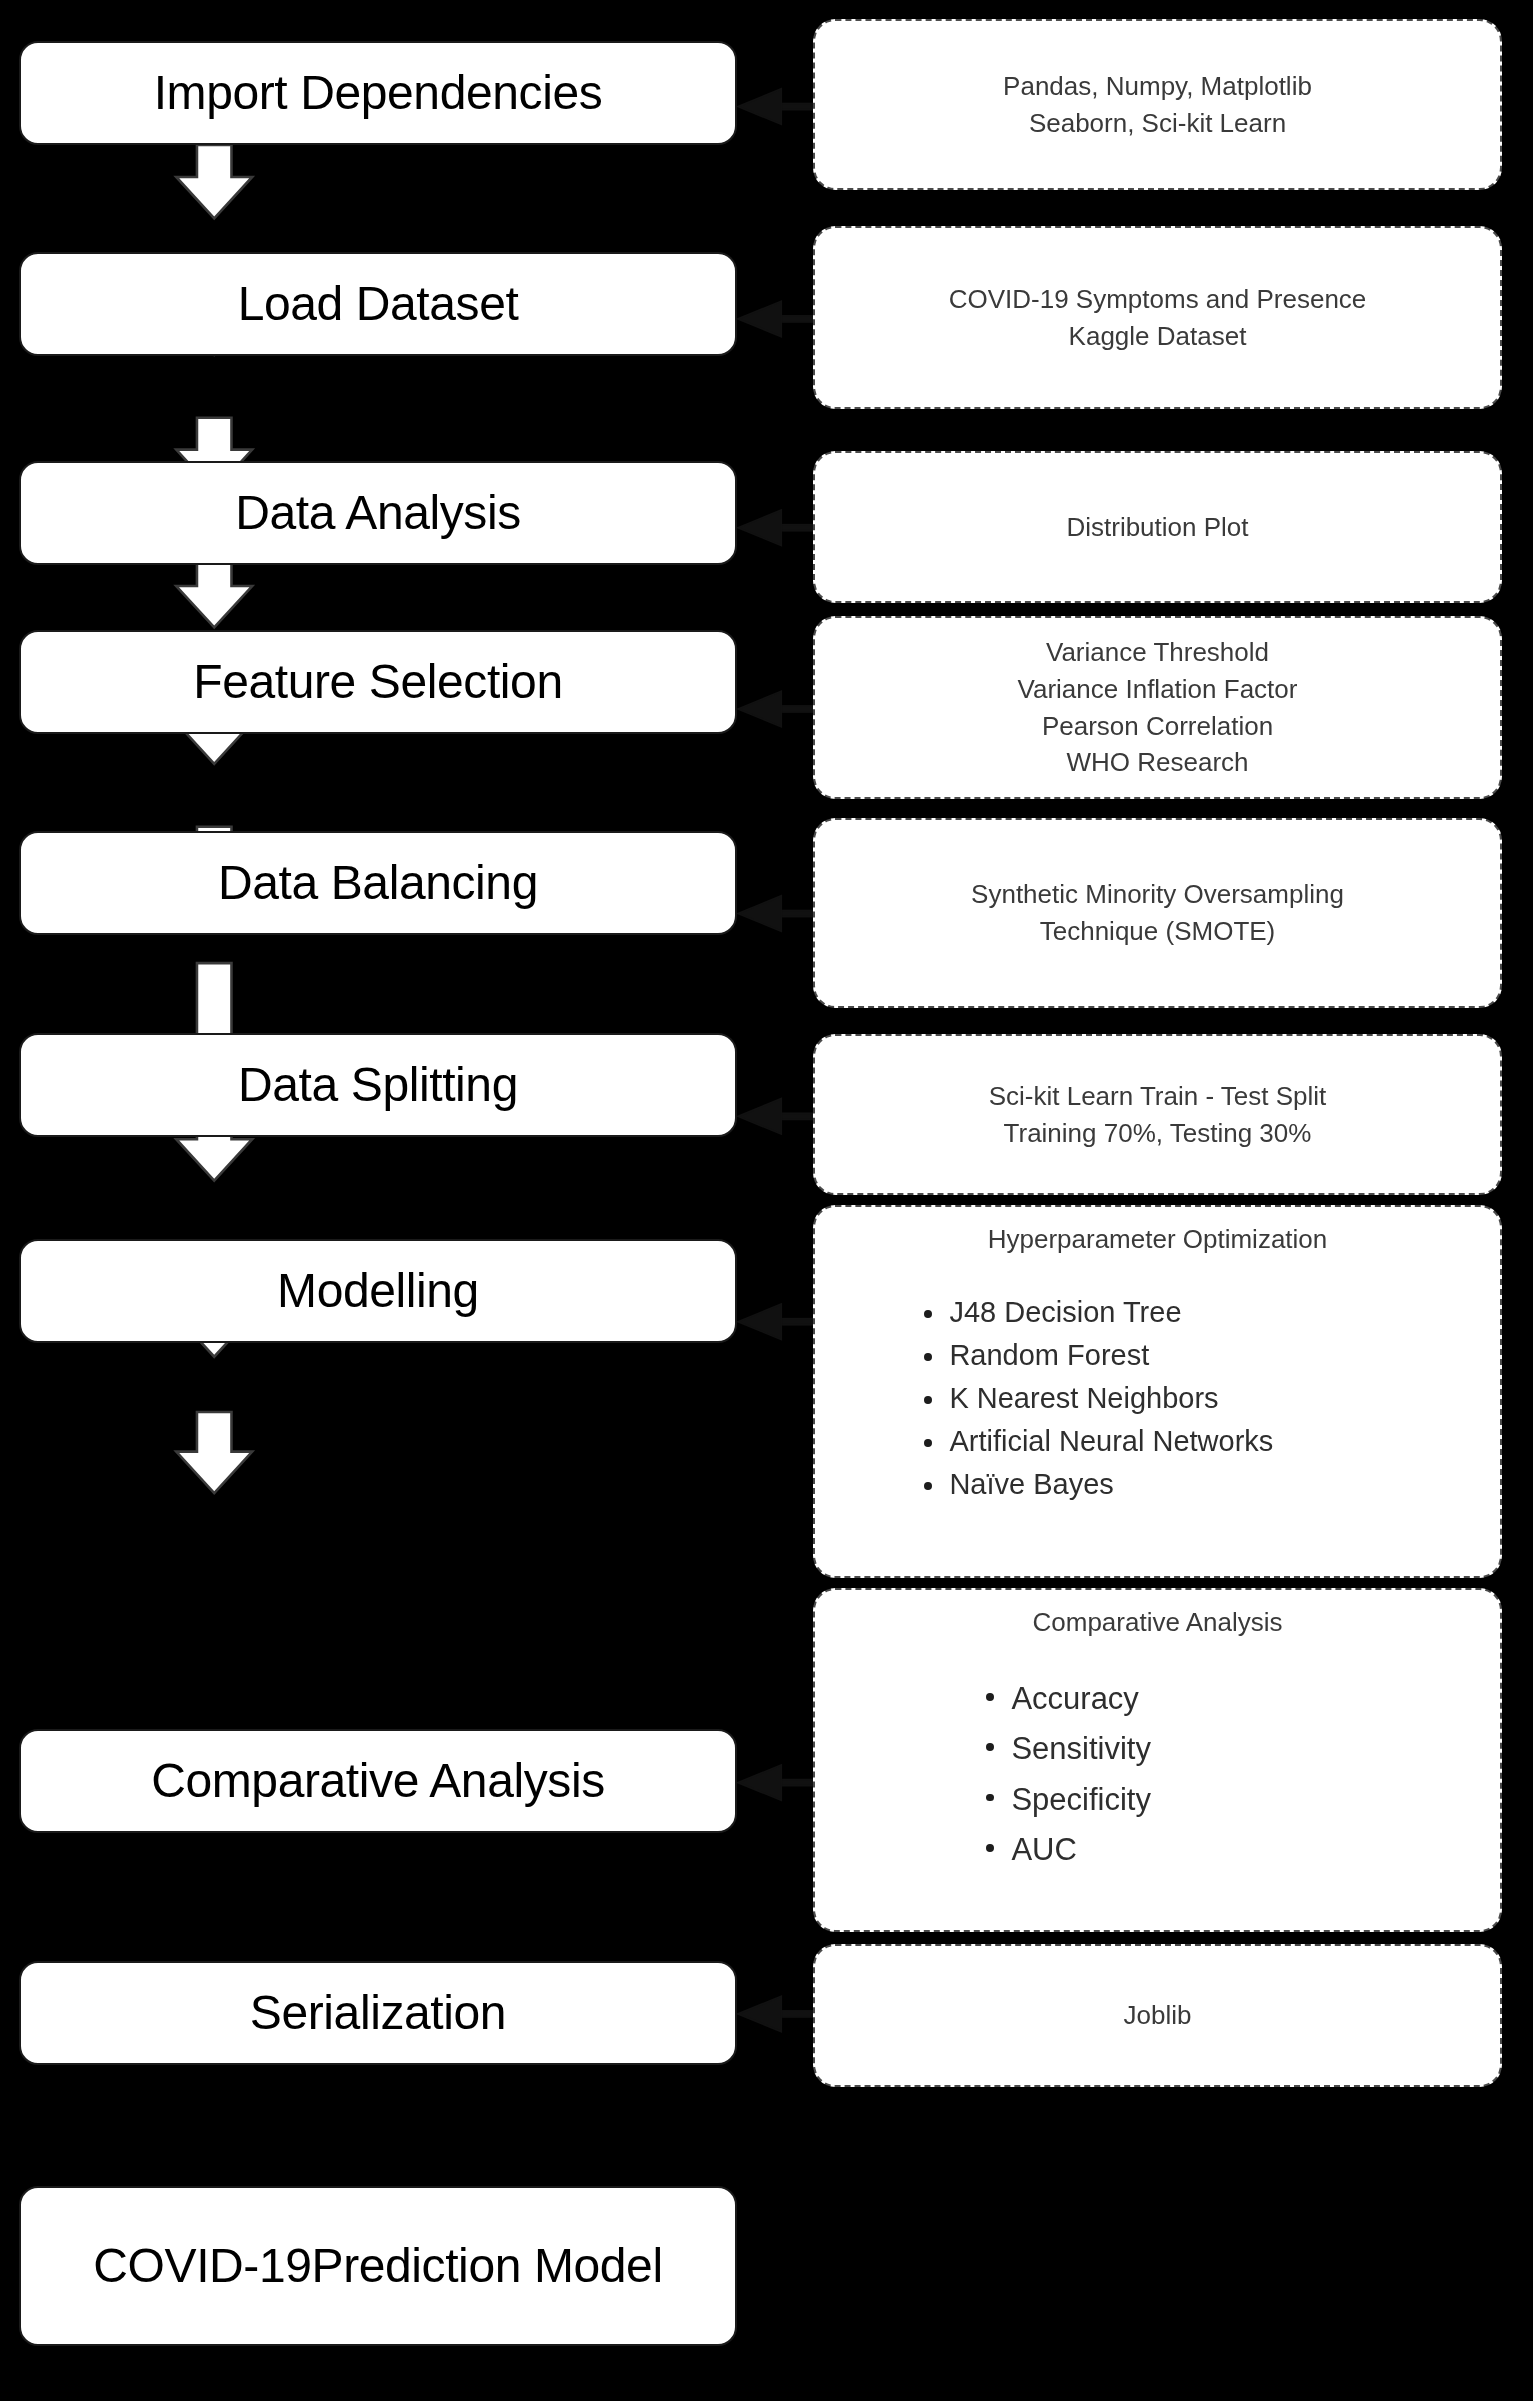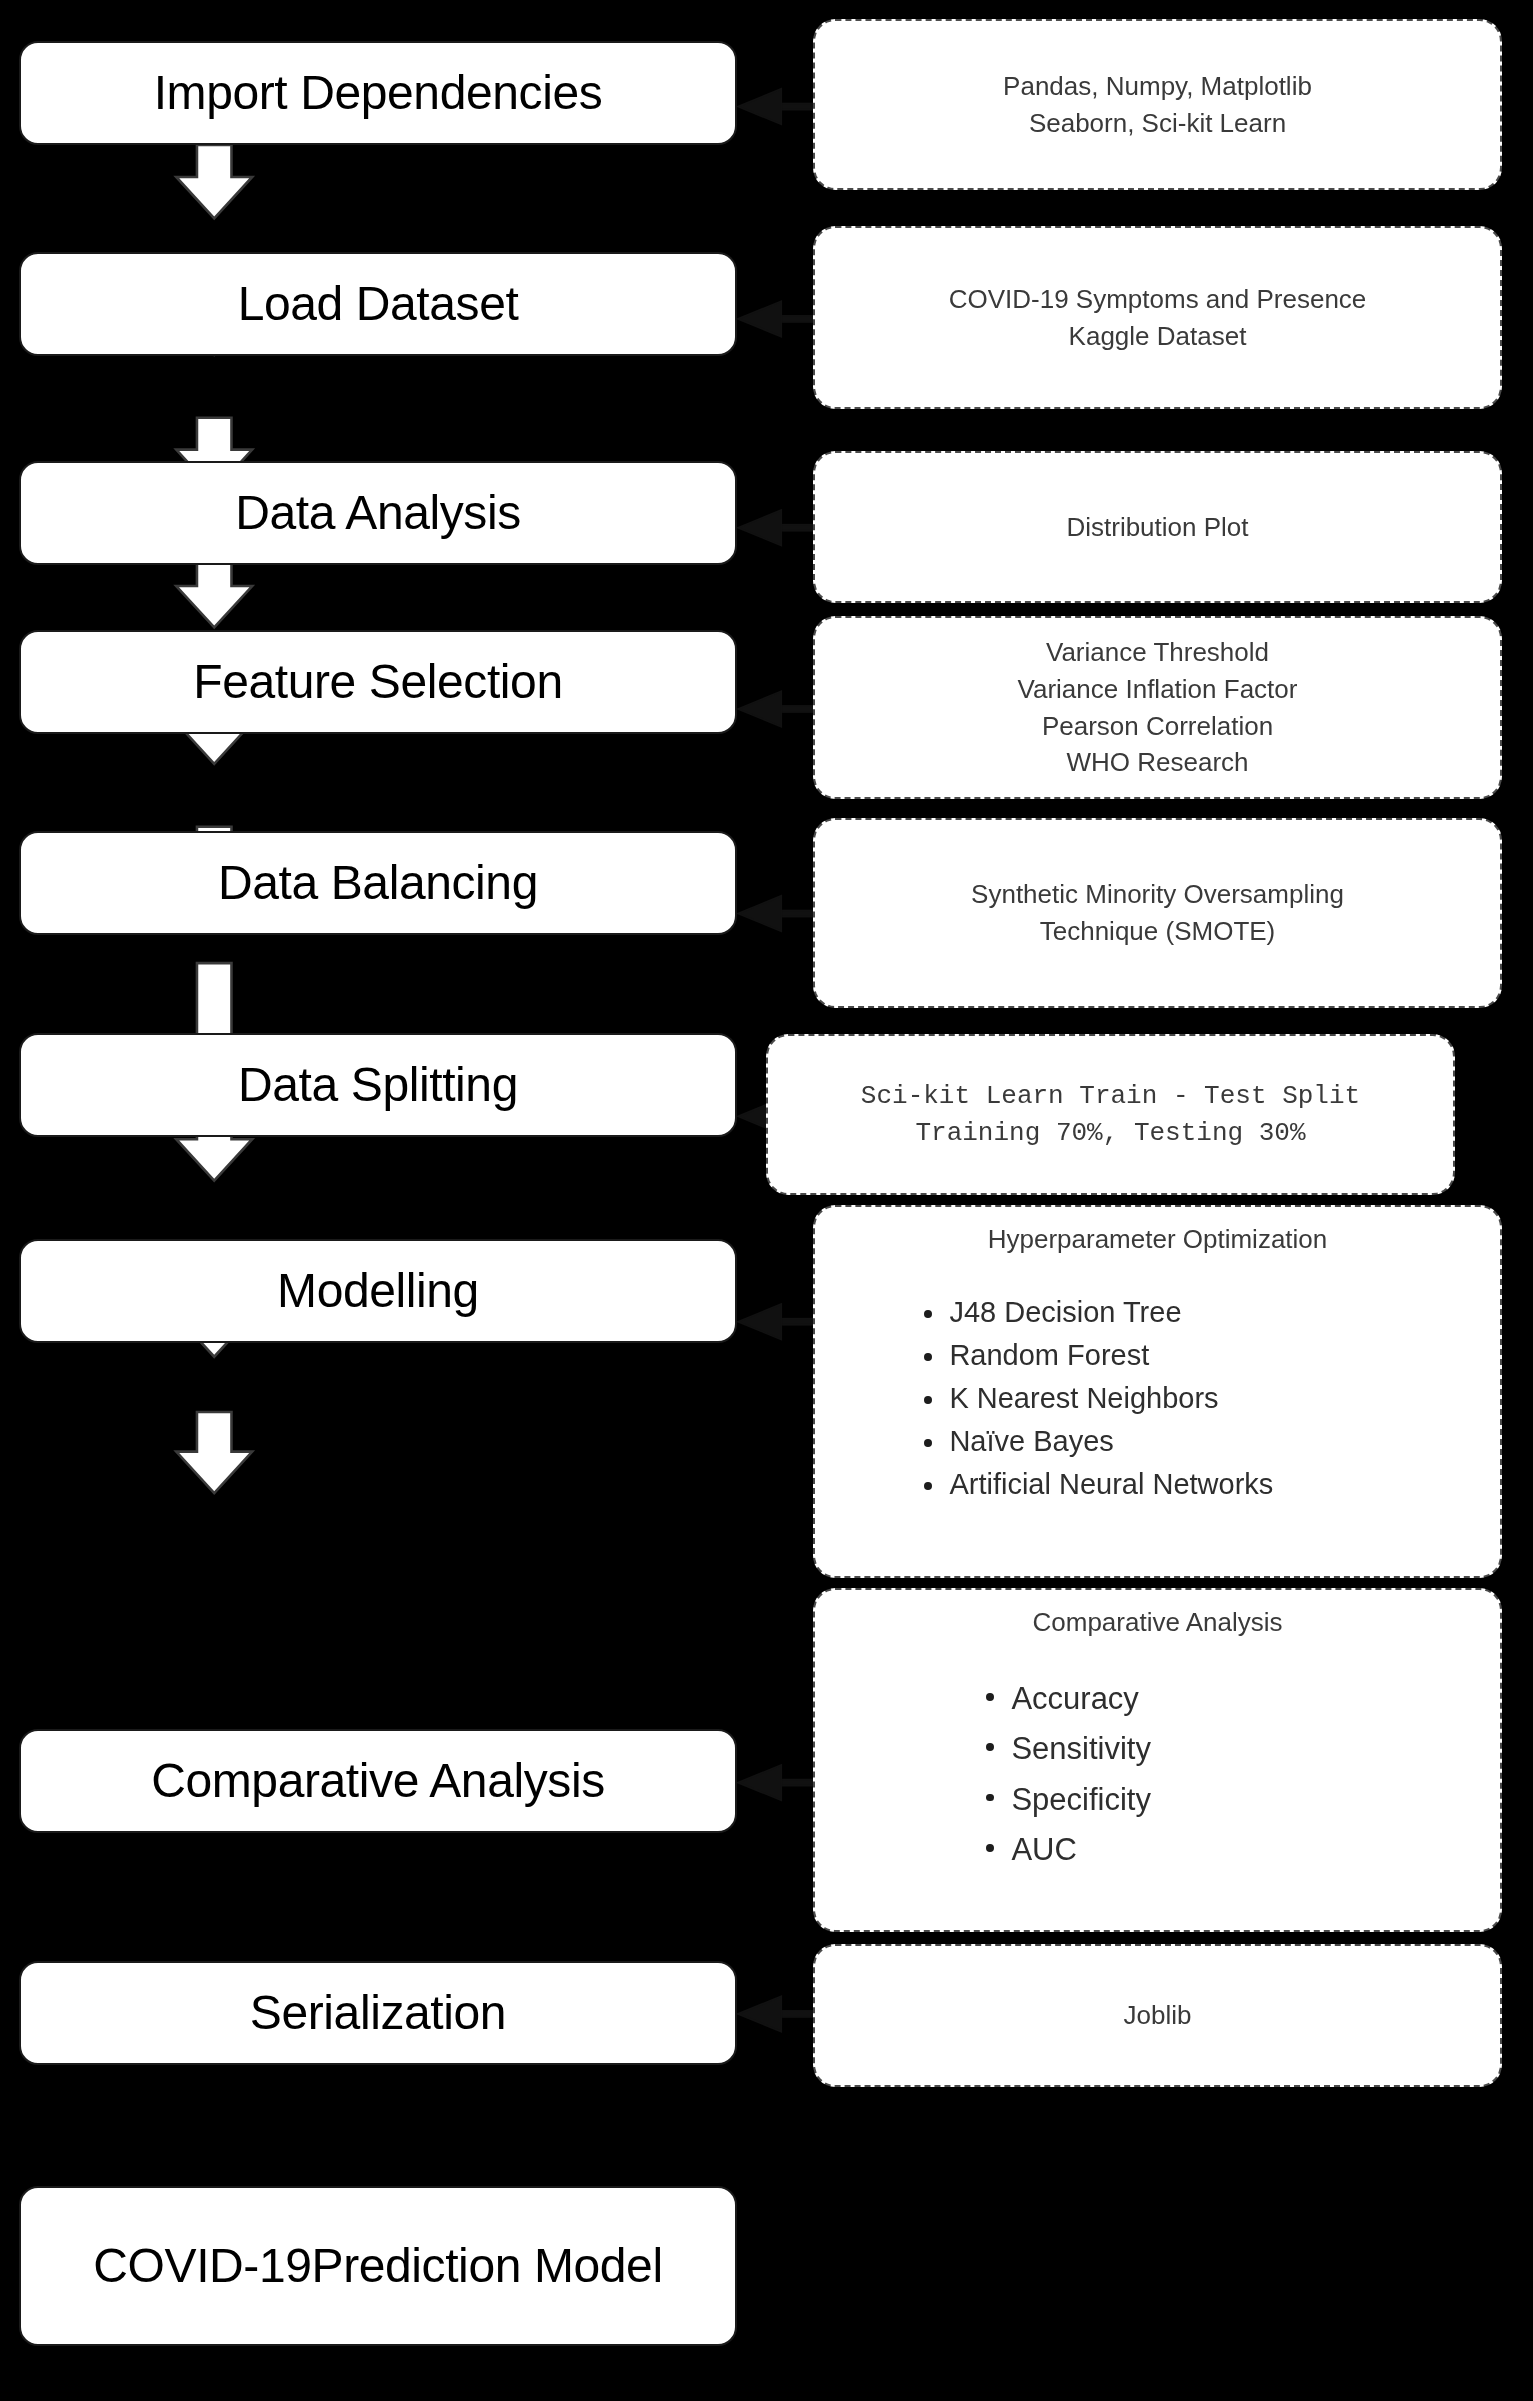--- a/index.html
+++ b/index.html
@@ -225,33 +225,33 @@
     <span class="note-line">Variance Inflation Factor</span>
     <span class="note-line">Pearson Correlation</span>
     <span class="note-line">WHO Research</span>
   </div>
 
   <div class="note" style="left:813px; top:818px; width:689px; height:190px;">
     <span class="note-line">Synthetic Minority Oversampling</span>
     <span class="note-line">Technique (SMOTE)</span>
   </div>
 
-  <div class="note" style="left:766px; top:1034px; width:689px; height:161px;font-family:Liberation Mono, monospace;">
+  <div class="note" style="left:813px; top:1034px; width:689px; height:161px;">
     <span class="note-line">Sci-kit Learn Train - Test Split</span>
     <span class="note-line">Training 70%, Testing 30%</span>
   </div>
 
   <div class="note with-list" style="left:813px; top:1205px; width:689px; height:373px;">
     <span class="note-title">Hyperparameter Optimization</span>
     <ul>
       <li>J48 Decision Tree</li>
       <li>Random Forest</li>
       <li>K Nearest Neighbors</li>
+      <li>Artificial Neural Networks</li>
       <li>Naïve Bayes</li>
-      <li>Artificial Neural Networks</li>
     </ul>
   </div>
 
   <div class="note with-list metrics" style="left:813px; top:1588px; width:689px; height:344px;">
     <span class="note-title">Comparative Analysis</span>
     <ul>
       <li>Accuracy</li>
       <li>Sensitivity</li>
       <li>Specificity</li>
       <li>AUC</li>

